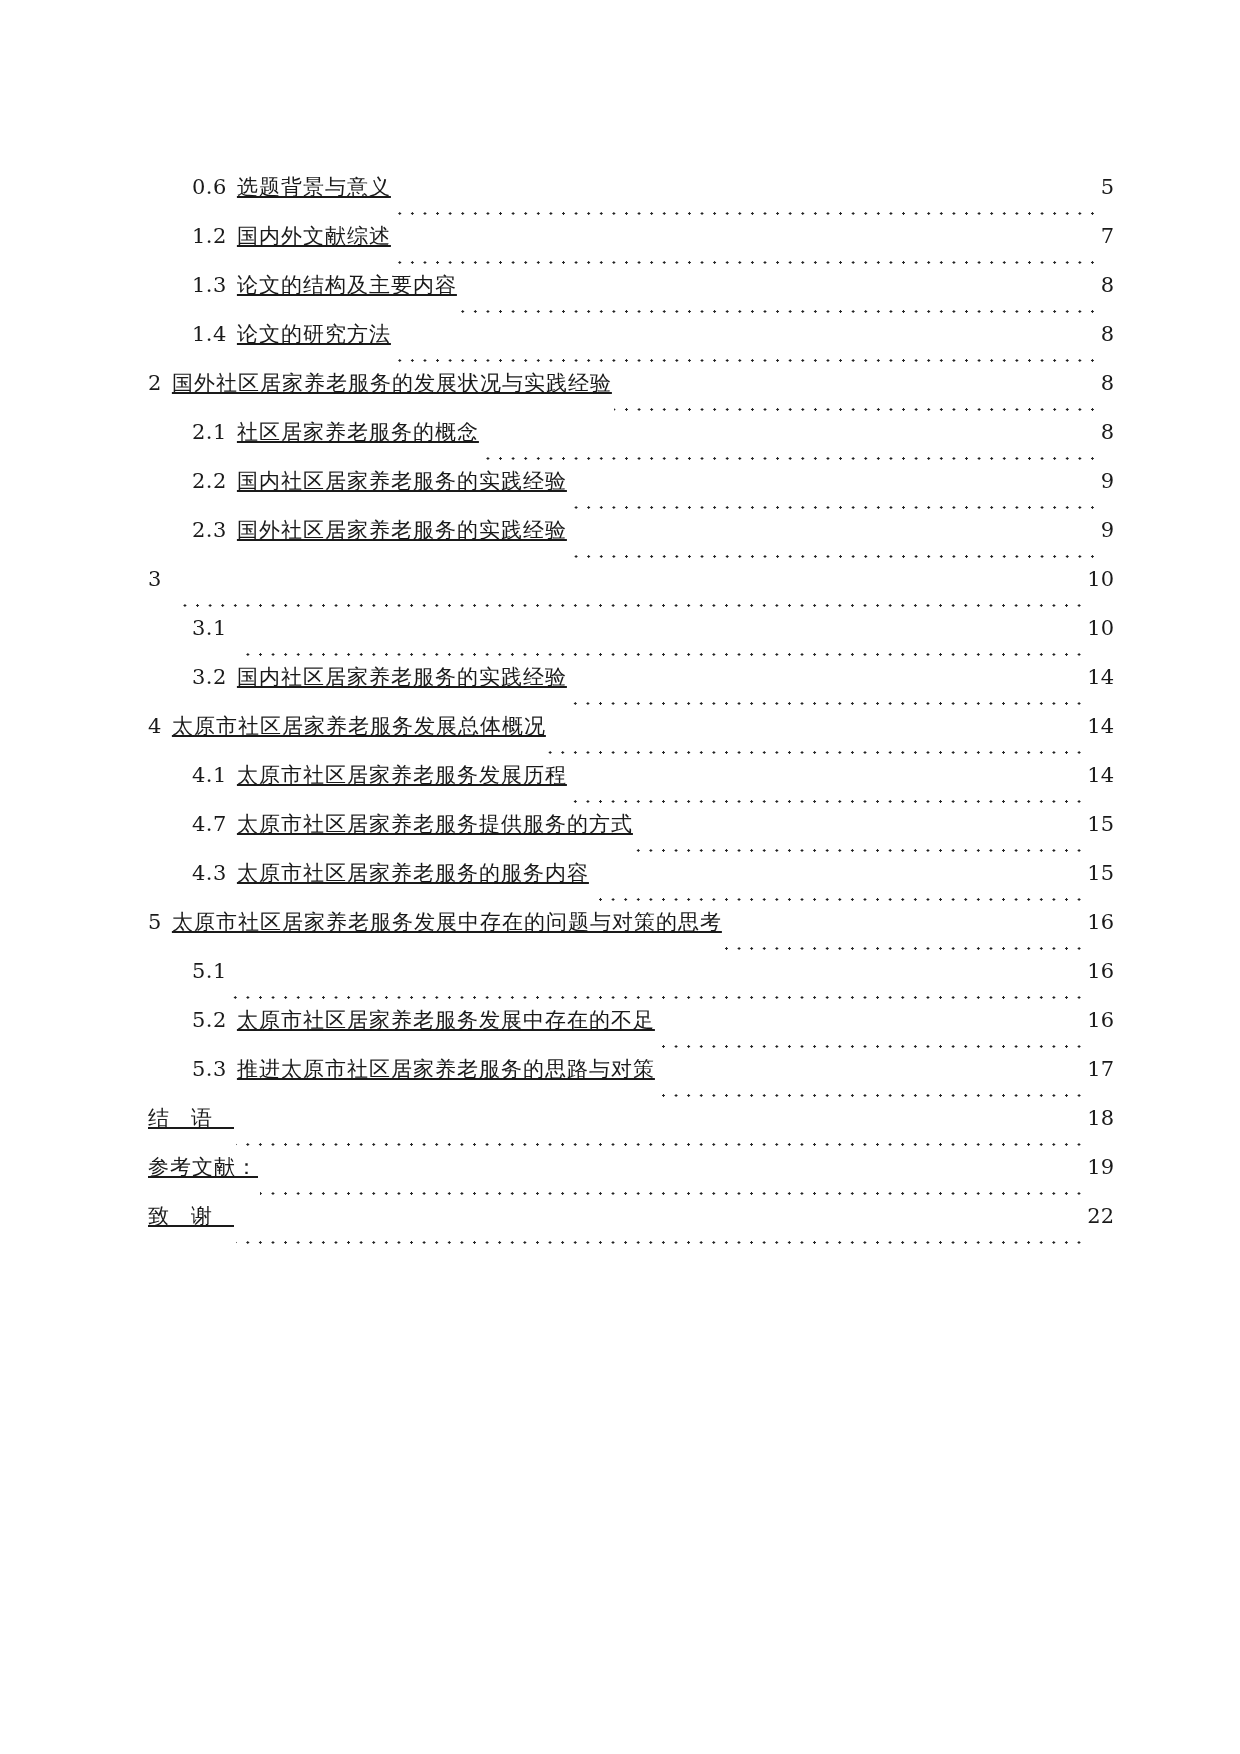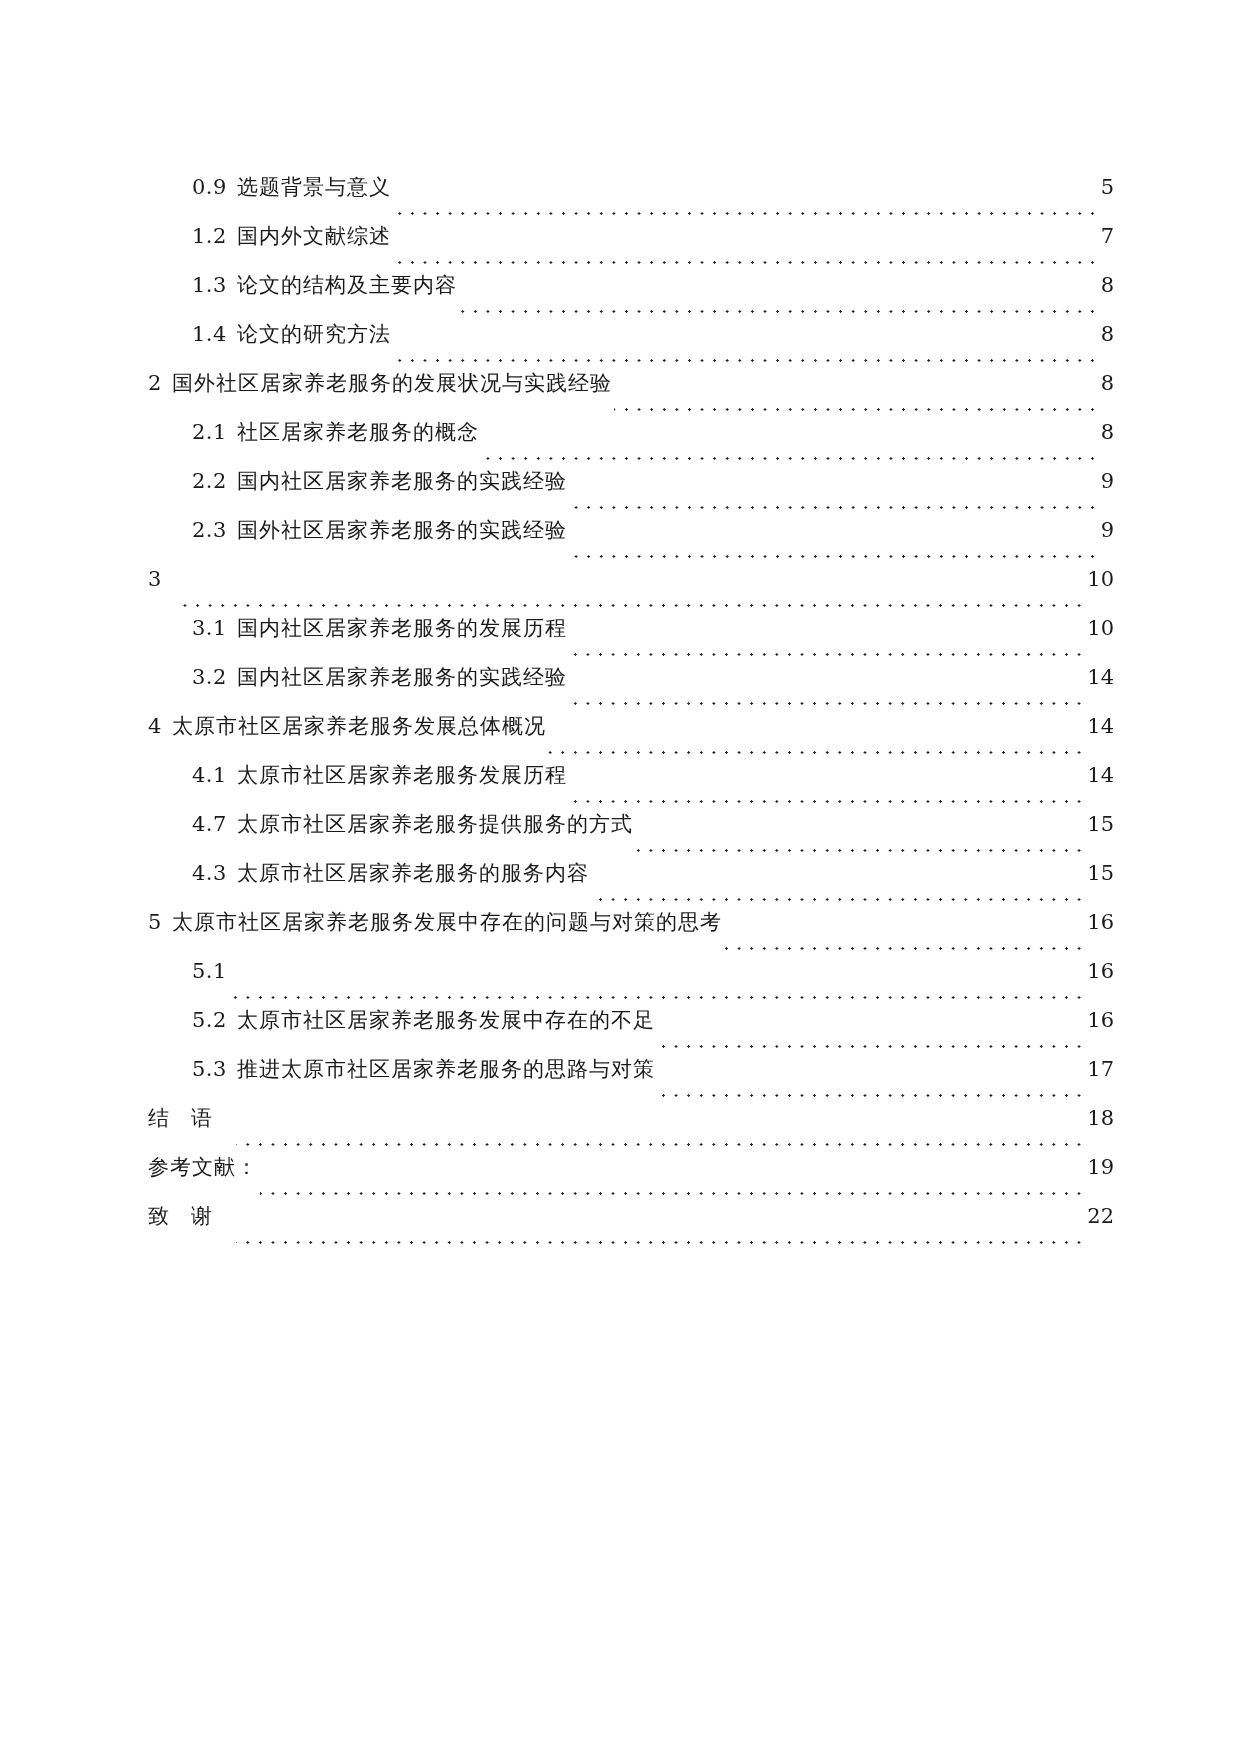--- a/index.html
+++ b/index.html
@@ -39,20 +39,21 @@
     white-space: nowrap;
   }
   .toc-row.level-1 { padding-left: 0; }
   .toc-row.level-2 { padding-left: 44px; }
   .toc-num {
     margin-right: 10px;
     letter-spacing: 0.5px;
   }
   .toc-title {
     letter-spacing: 1px;
+    text-decoration: underline;
   }
   .toc-row.spaced .toc-title {
     letter-spacing: 22px;
   }
   .toc-leader {
     flex: 1 1 auto;
     overflow: hidden;
     margin: 0 2px 0 2px;
     position: relative;
     height: 24px;
@@ -75,21 +76,21 @@
     text-align: right;
   }
 </style>
 </head>
 <body>
 
 <div class="page">
   <div class="toc">
 
     <div class="toc-row level-2">
-      <span class="toc-num">0.9</span>
+      <span class="toc-num">0.6</span>
       <span class="toc-title">选题背景与意义</span>
       <span class="toc-leader"></span>
       <span class="toc-page">5</span>
     </div>
 
     <div class="toc-row level-2">
       <span class="toc-num">1.2</span>
       <span class="toc-title">国内外文献综述</span>
       <span class="toc-leader"></span>
       <span class="toc-page">7</span>
@@ -138,21 +139,20 @@
     </div>
 
     <div class="toc-row level-1">
       <span class="toc-num">3</span>
       <span class="toc-leader"></span>
       <span class="toc-page">10</span>
     </div>
 
     <div class="toc-row level-2">
       <span class="toc-num">3.1</span>
-      <span class="toc-title">国内社区居家养老服务的发展历程</span>
       <span class="toc-leader"></span>
       <span class="toc-page">10</span>
     </div>
 
     <div class="toc-row level-2">
       <span class="toc-num">3.2</span>
       <span class="toc-title">国内社区居家养老服务的实践经验</span>
       <span class="toc-leader"></span>
       <span class="toc-page">14</span>
     </div>

